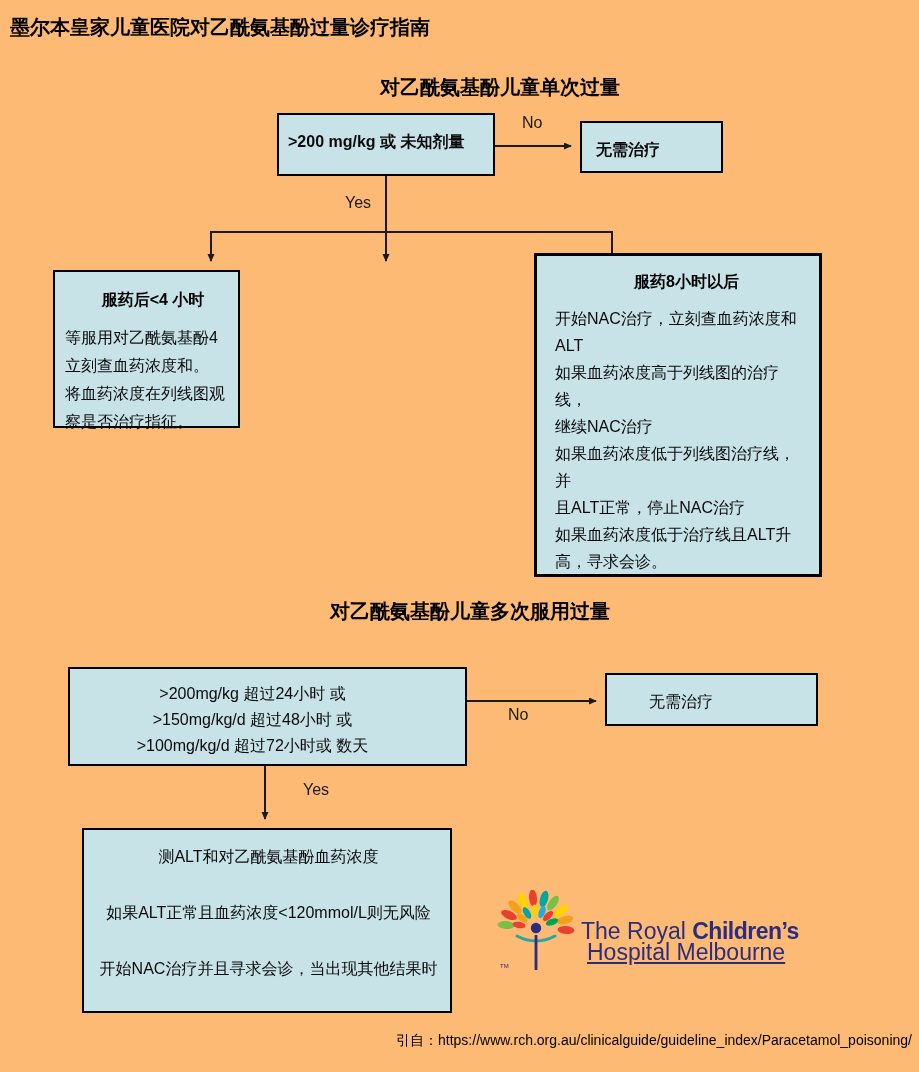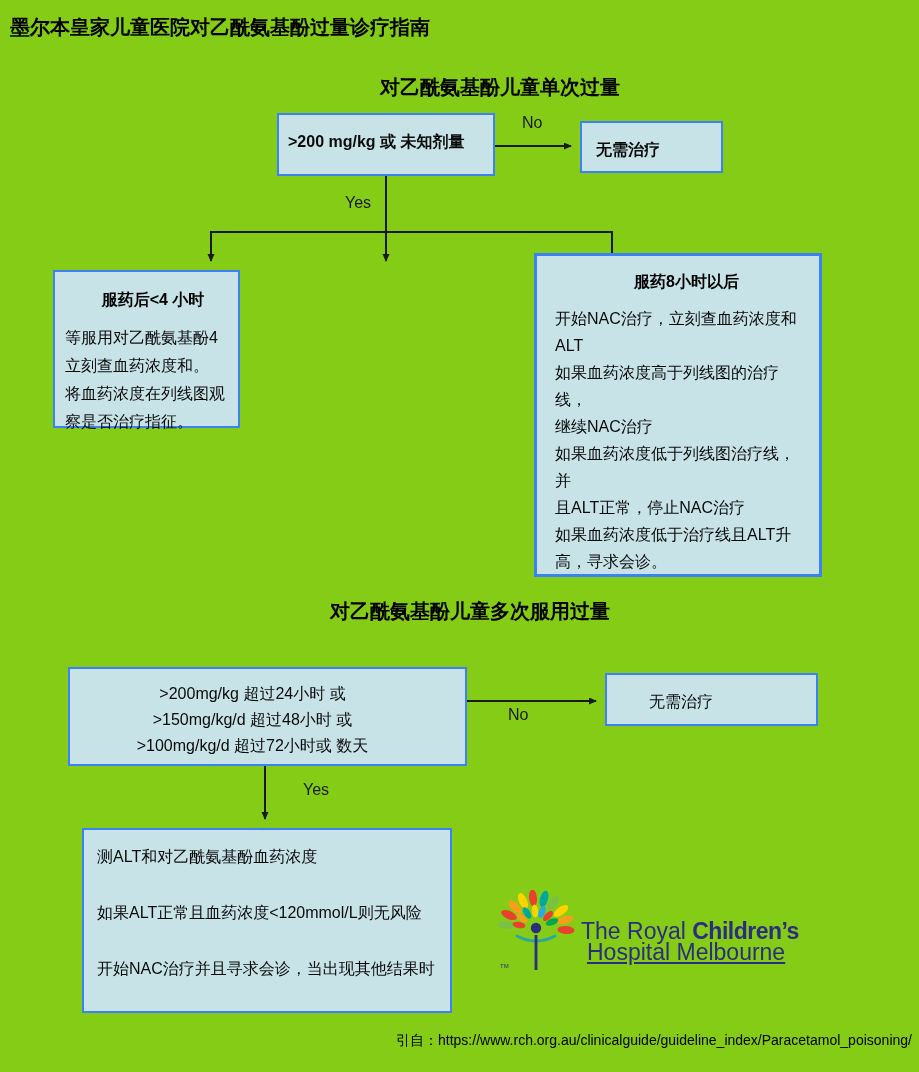--- a/index.html
+++ b/index.html
@@ -1,44 +1,44 @@
 <!DOCTYPE html>
 <html><head>
 <meta charset="utf-8">
 <style>
   html,body{margin:0;padding:0;background:#fff;}
   .canvas{
-    position:relative;width:919px;height:1072px;background:#84cc16;overflow:hidden;
+    position:relative;width:919px;height:1072px;background:#fdba74;overflow:hidden;
     font-family:"Liberation Sans", sans-serif;color:#111;
   }
   .abs{position:absolute;}
   .page-title{
     left:10px;top:14px;font-size:20px;font-weight:bold;color:#000;white-space:nowrap;
   }
   .sec-heading{
     font-size:20px;font-weight:bold;color:#000;text-align:center;white-space:nowrap;
   }
   .h-s1{left:300px;top:74px;width:400px;}
   .h-s2{left:270px;top:598px;width:400px;}
   .box{
-    position:absolute;background:#c7e3e8;border:2px solid #3b82f6;box-sizing:border-box;
+    position:absolute;background:#c7e3e8;border:2px solid #000000;box-sizing:border-box;
     font-size:16px;line-height:28px;color:#0a0a0a;
   }
   .ml{white-space:pre-line;}
   .box .bx-title{font-weight:bold;color:#000;}
   .s1-decision{left:277px;top:113px;width:218px;height:63px;padding:13px 8px 0 9px;font-weight:bold;}
   .s1-no{left:580px;top:121px;width:143px;height:52px;padding:13px 6px 0 14px;font-weight:bold;}
   .s2-no{left:605px;top:673px;width:213px;height:53px;padding:13px 6px 0 42px;}
   .branch{padding:14px 6px 0 10px;}
   .branch .bx-title{padding-left:9px;margin-bottom:10px;text-align:center;}
   .b-a{left:53px;top:270px;width:187px;height:158px;line-height:28px;}
   .b-b{left:290px;top:270px;width:203px;height:170px;line-height:28px;}
   .b-c{left:534px;top:253px;width:288px;height:324px;border-width:3px;padding:12px 10px 0 18px;line-height:27px;}
   .s2-decision{left:68px;top:667px;width:399px;height:99px;padding:12px 30px 0 0;text-align:center;line-height:26px;}
-  .s2-result{left:82px;top:828px;width:370px;height:185px;padding:13px 10px 0 13px;line-height:28px;}
+  .s2-result{left:82px;top:828px;width:370px;height:185px;padding:13px 10px 0 13px;line-height:28px;text-align:center;}
   .lbl{position:absolute;font-size:16px;color:#1a1a1a;white-space:nowrap;}
   .arrows{position:absolute;left:0;top:0;pointer-events:none;}
   .logo{position:absolute;left:492px;top:890px;display:flex;justify-content:center;}
   .logo-text{position:absolute;left:89px;top:31px;color:#2b2d7e;white-space:nowrap;}
   .logo-line1{font-size:23px;line-height:21px;letter-spacing:0px;}
   .logo-line1 .bold{font-weight:bold;letter-spacing:-0.5px;}
   .logo-line2{font-size:23px;line-height:21px;padding-left:6px;text-decoration:underline;}
   .citation{position:absolute;left:396px;top:1032px;font-size:14px;color:#000;white-space:nowrap;}
 </style>
 </head>

